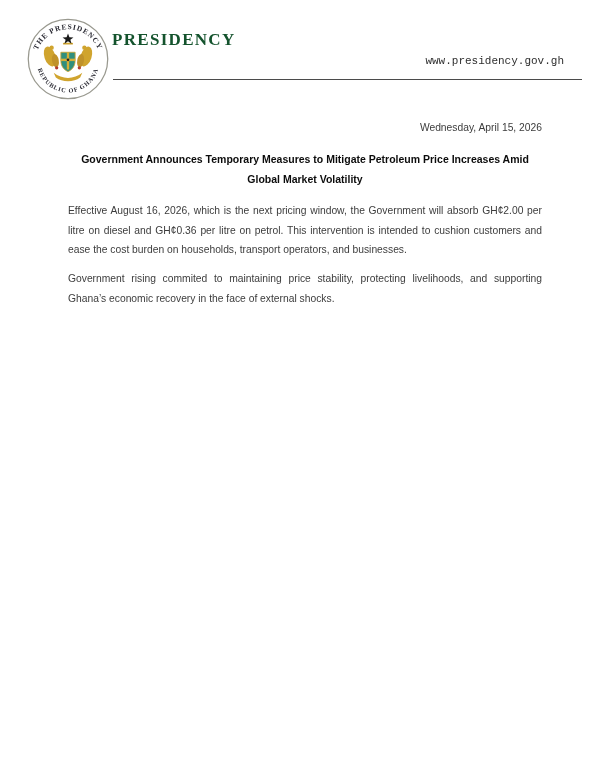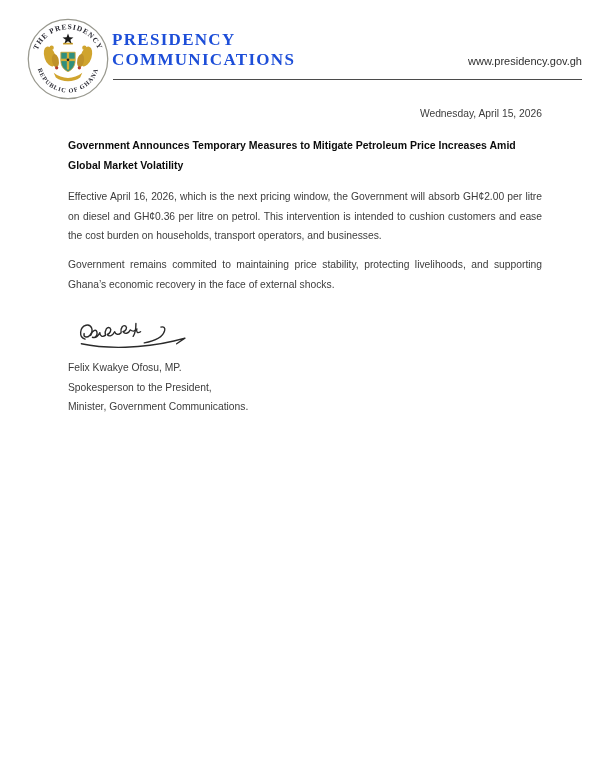--- a/index.html
+++ b/index.html
@@ -6,36 +6,36 @@
   .page {
     position:relative; width:610px; height:784px; background:#ffffff;
     font-family:"Liberation Sans", sans-serif; overflow:hidden;
   }
   
   .seal { position:absolute; left:26px; top:15px; width:84px; height:88px; }
   .seal-text { font-family:"Liberation Serif", serif; font-weight:bold; fill:#2a2a33; letter-spacing:1.1px; }
   .brand {
     position:absolute; left:112px; top:30px;
     font-family:"Liberation Serif", serif; font-weight:700;
-    font-size:17px; line-height:20px; letter-spacing:1.3px; color:#1d4ed8;
+    font-size:17px; line-height:20px; letter-spacing:1.3px; color:#14532d;
   }
   .website {
-    position:absolute; right:28px; top:55px;
-    font-size:11px; color:#2e2e2e;
+    position:absolute; right:46px; top:55px;
+    font-size:11px; color:#2e2e2e;font-family:Liberation Mono, monospace;
   }
   .rule {
     position:absolute; left:113px; right:28px; top:79px;
     border-top:1.4px solid #4b4b4b; height:0;
   }
   
   main { position:absolute; left:68px; right:68px; top:80px; color:#3c3c3c;
          font-size:10.3px; line-height:19.4px; }
-  .date { text-align:right; margin-top:24px; }
+  .date { text-align:right; margin-top:38px; }
   .title {
-    text-align:left; font-weight:700; color:#0c0c0c;
+    text-align:center; font-weight:700; color:#0c0c0c;
     font-size:10.5px; line-height:19.4px; margin:13px 0 0 0;
   }
   main p { text-align:justify; margin:10px 0 0 0; }
   main p.first { margin-top:12px; }
   
   .signature-block { margin-top:22px; }
   .sig-svg { display:block; width:122px; height:37px; margin:0 0 5px 6px; }
   .sig-line { line-height:19.4px; }
 </style>
 </head>
@@ -82,47 +82,29 @@
           <path d="M41.5,49.6 h17 v2.9 h-17 z" fill="#d4af37"></path>
           <circle cx="50" cy="51" r="1.6" fill="#222222"></circle>
         </g>
 
         <path d="M33,66.5 c5,4 11,6 17,6 c6,0 12,-2 17,-6 l-2.5,5.5 c-4,3 -9,4.5 -14.5,4.5 c-5.5,0 -10.5,-1.5 -14.5,-4.5 z" fill="#d0a42e"></path>
       </g>
     </svg>
 
     <div class="brand">
       <div>PRESIDENCY</div>
-      <div>COMMUNICATIONS</div>
     </div>
 
     <div class="website">www.presidency.gov.gh</div>
     <div class="rule"></div>
   </header>
 
   <main>
     <div class="date">Wednesday, April 15, 2026</div>
 
     <h1 class="title">Government Announces Temporary Measures to Mitigate Petroleum Price Increases Amid Global Market Volatility</h1>
 
-    <p class="first">Effective April 16, 2026, which is the next pricing window, the Government will absorb GH¢2.00 per litre on diesel and GH¢0.36 per litre on petrol. This intervention is intended to cushion customers and ease the cost burden on households, transport operators, and businesses.</p>
-    <p>Government remains commited to maintaining price stability, protecting livelihoods, and supporting Ghana’s economic recovery in the face of external shocks.</p>
+    <p class="first">Effective August 16, 2026, which is the next pricing window, the Government will absorb GH¢2.00 per litre on diesel and GH¢0.36 per litre on petrol. This intervention is intended to cushion customers and ease the cost burden on households, transport operators, and businesses.</p>
+    <p>Government rising commited to maintaining price stability, protecting livelihoods, and supporting Ghana’s economic recovery in the face of external shocks.</p>
 
-    <div class="signature-block">
-      <svg class="sig-svg" viewBox="0 0 130 40" aria-hidden="true">
-        <g fill="none" stroke="#2a2a2a" stroke-width="1.5" stroke-linecap="round" stroke-linejoin="round">
-
-          <path d="M11,25 c-7,-2 -6,-13 1,-15 c6,-1.5 9,6 4,11 c-3,3 -7,2 -6,-2"></path>
-
-          <path d="M17,21 c2,-6 7,-8 7,-2 c0,3 -3,5 -5,4 c3,1 6,-1 8,-5 c0,4 3,5 6,3 c-1,-6 2,-10 5,-8 c2,2 0,6 -3,7 c2,3 6,1 8,-3 c1,3 4,4 7,1 c-1,-5 2,-9 5,-7 c2,2 0,5 -3,6 c2,3 6,2 8,-2 c2,2 5,2 7,-1 c-1,4 1,5 4,3"></path>
-
-          <path d="M66,8 c0,6 -1,11 -3,14 M93,12 c3,-1 5,1 4,4 c-2,7 -10,11 -22,13"></path>
-
-          <path d="M7,30 c28,6 66,5 100,-3 l12,-3 l-9,6"></path>
-        </g>
-      </svg>
-      <div class="sig-line">Felix Kwakye Ofosu, MP.</div>
-      <div class="sig-line">Spokesperson to the President,</div>
-      <div class="sig-line">Minister, Government Communications.</div>
-    </div>
   </main>
 
 </div>
 
 </body></html>

